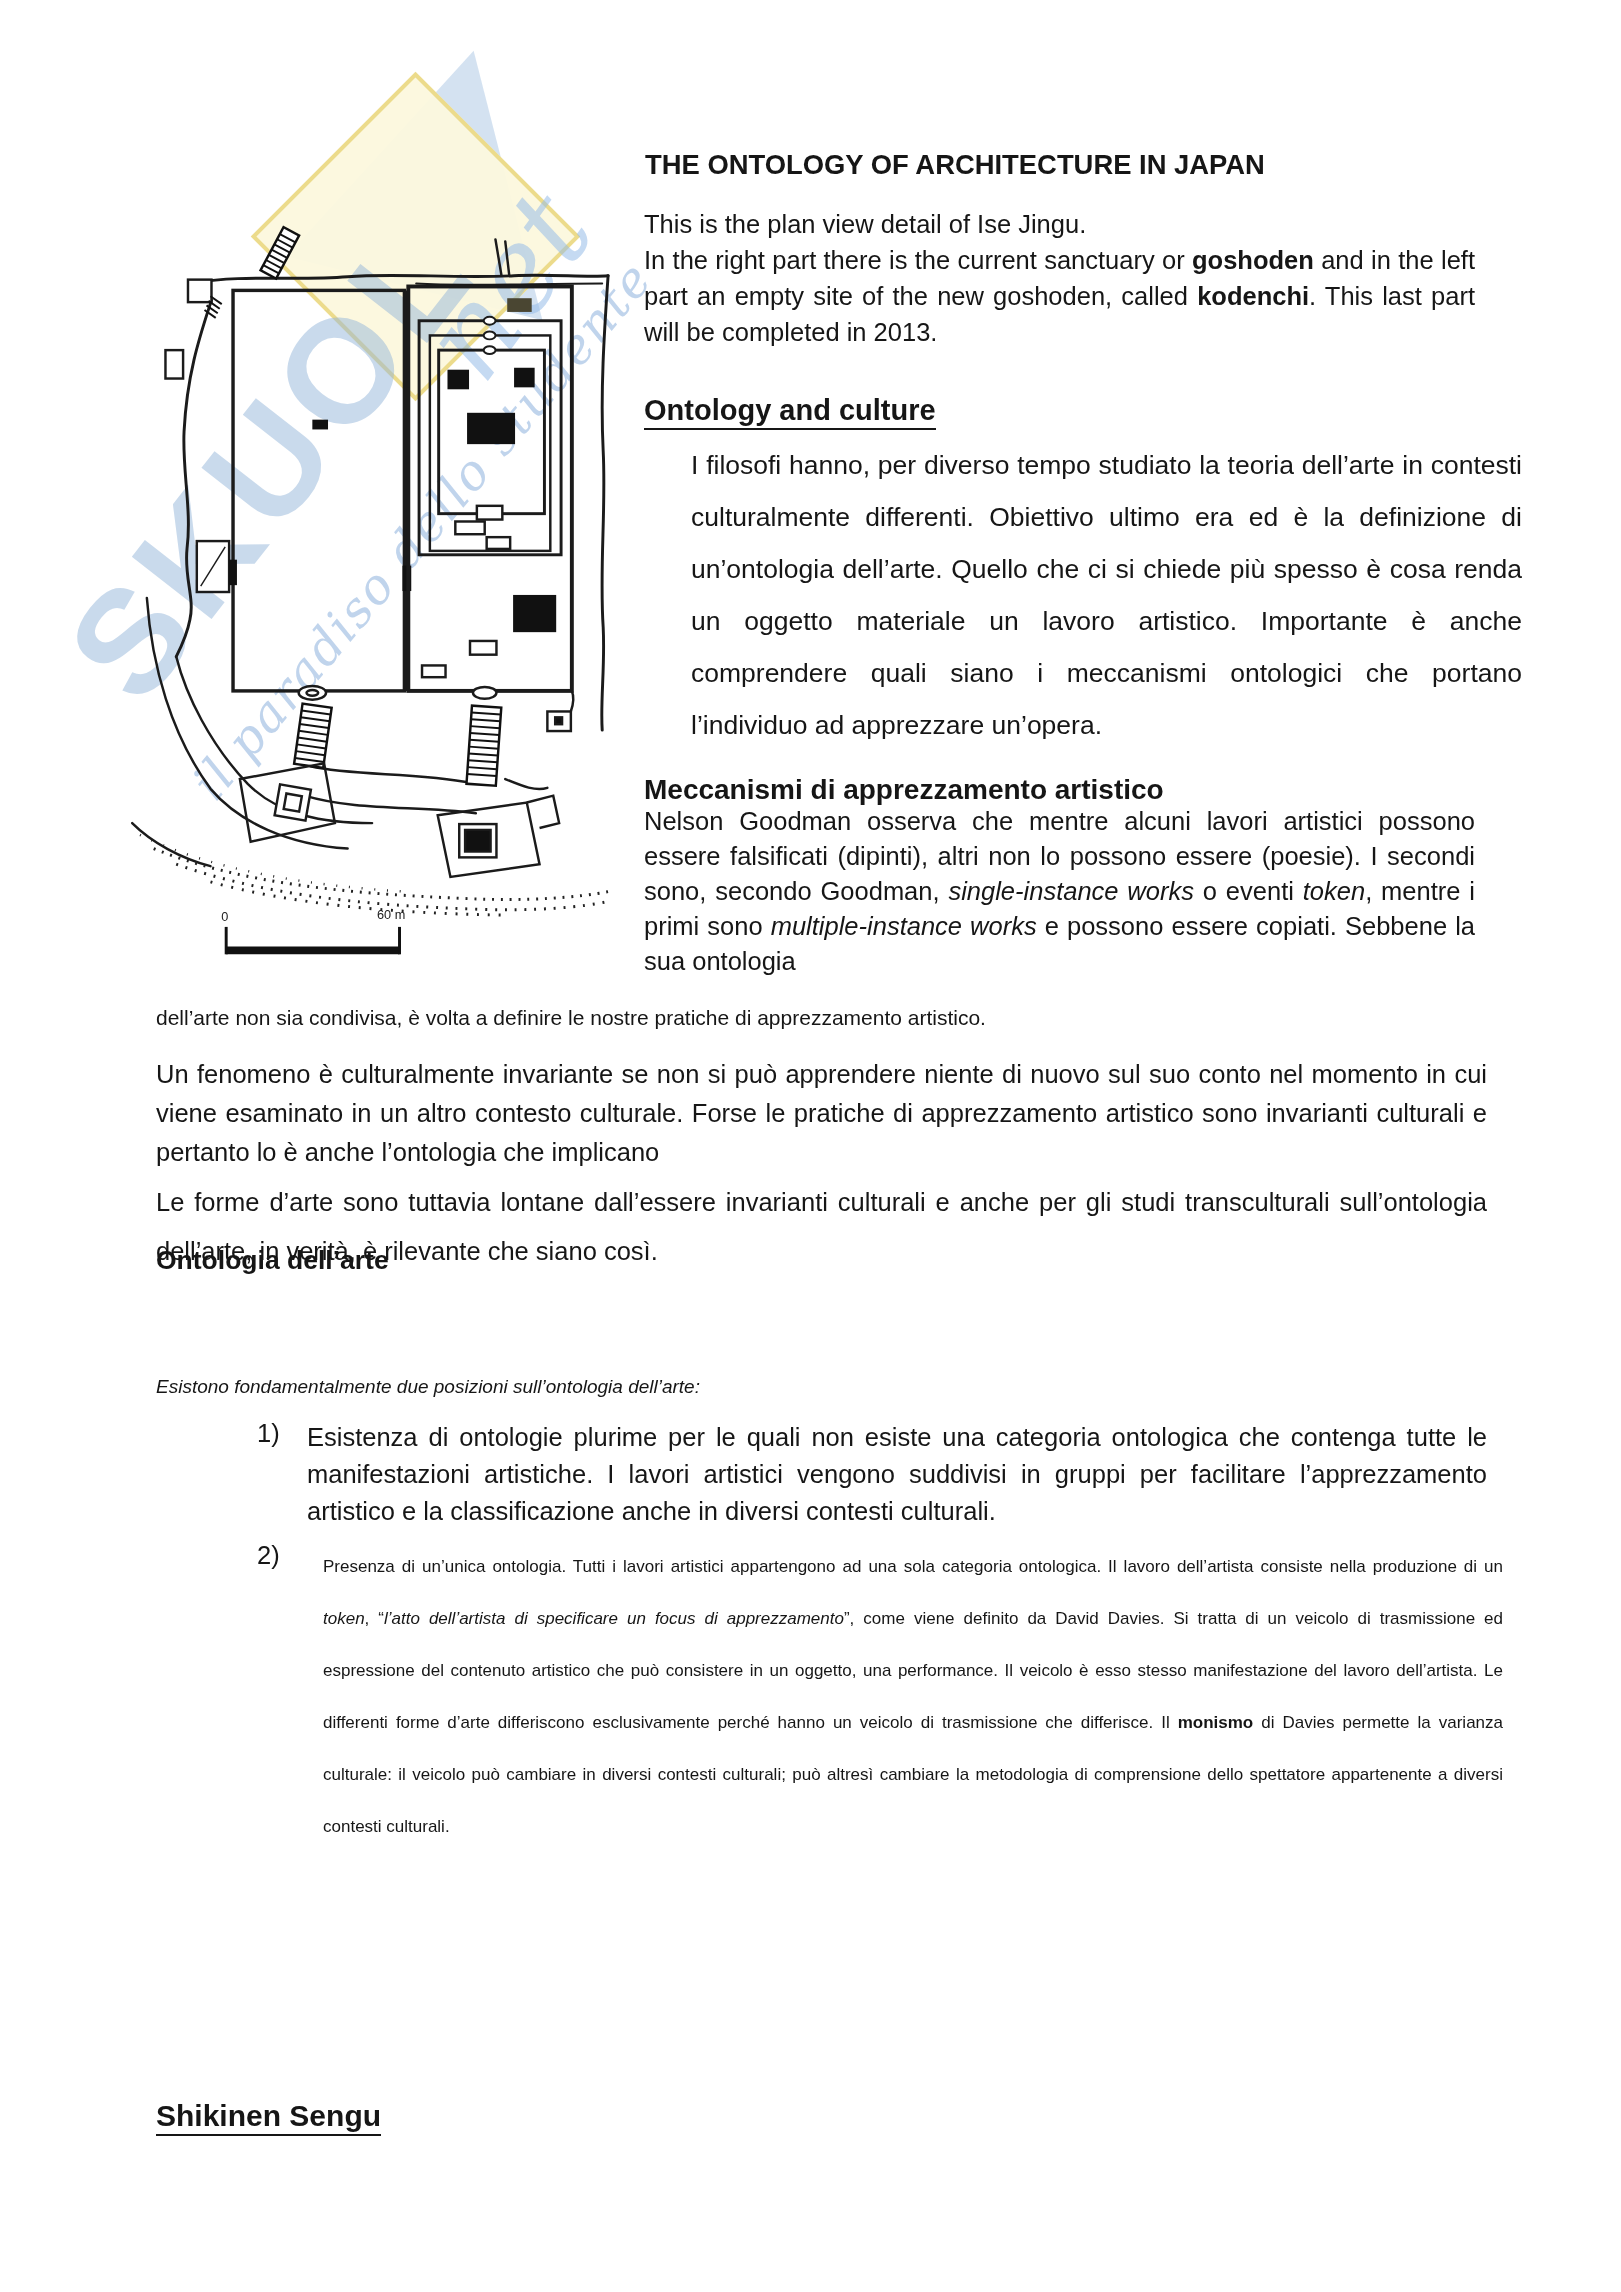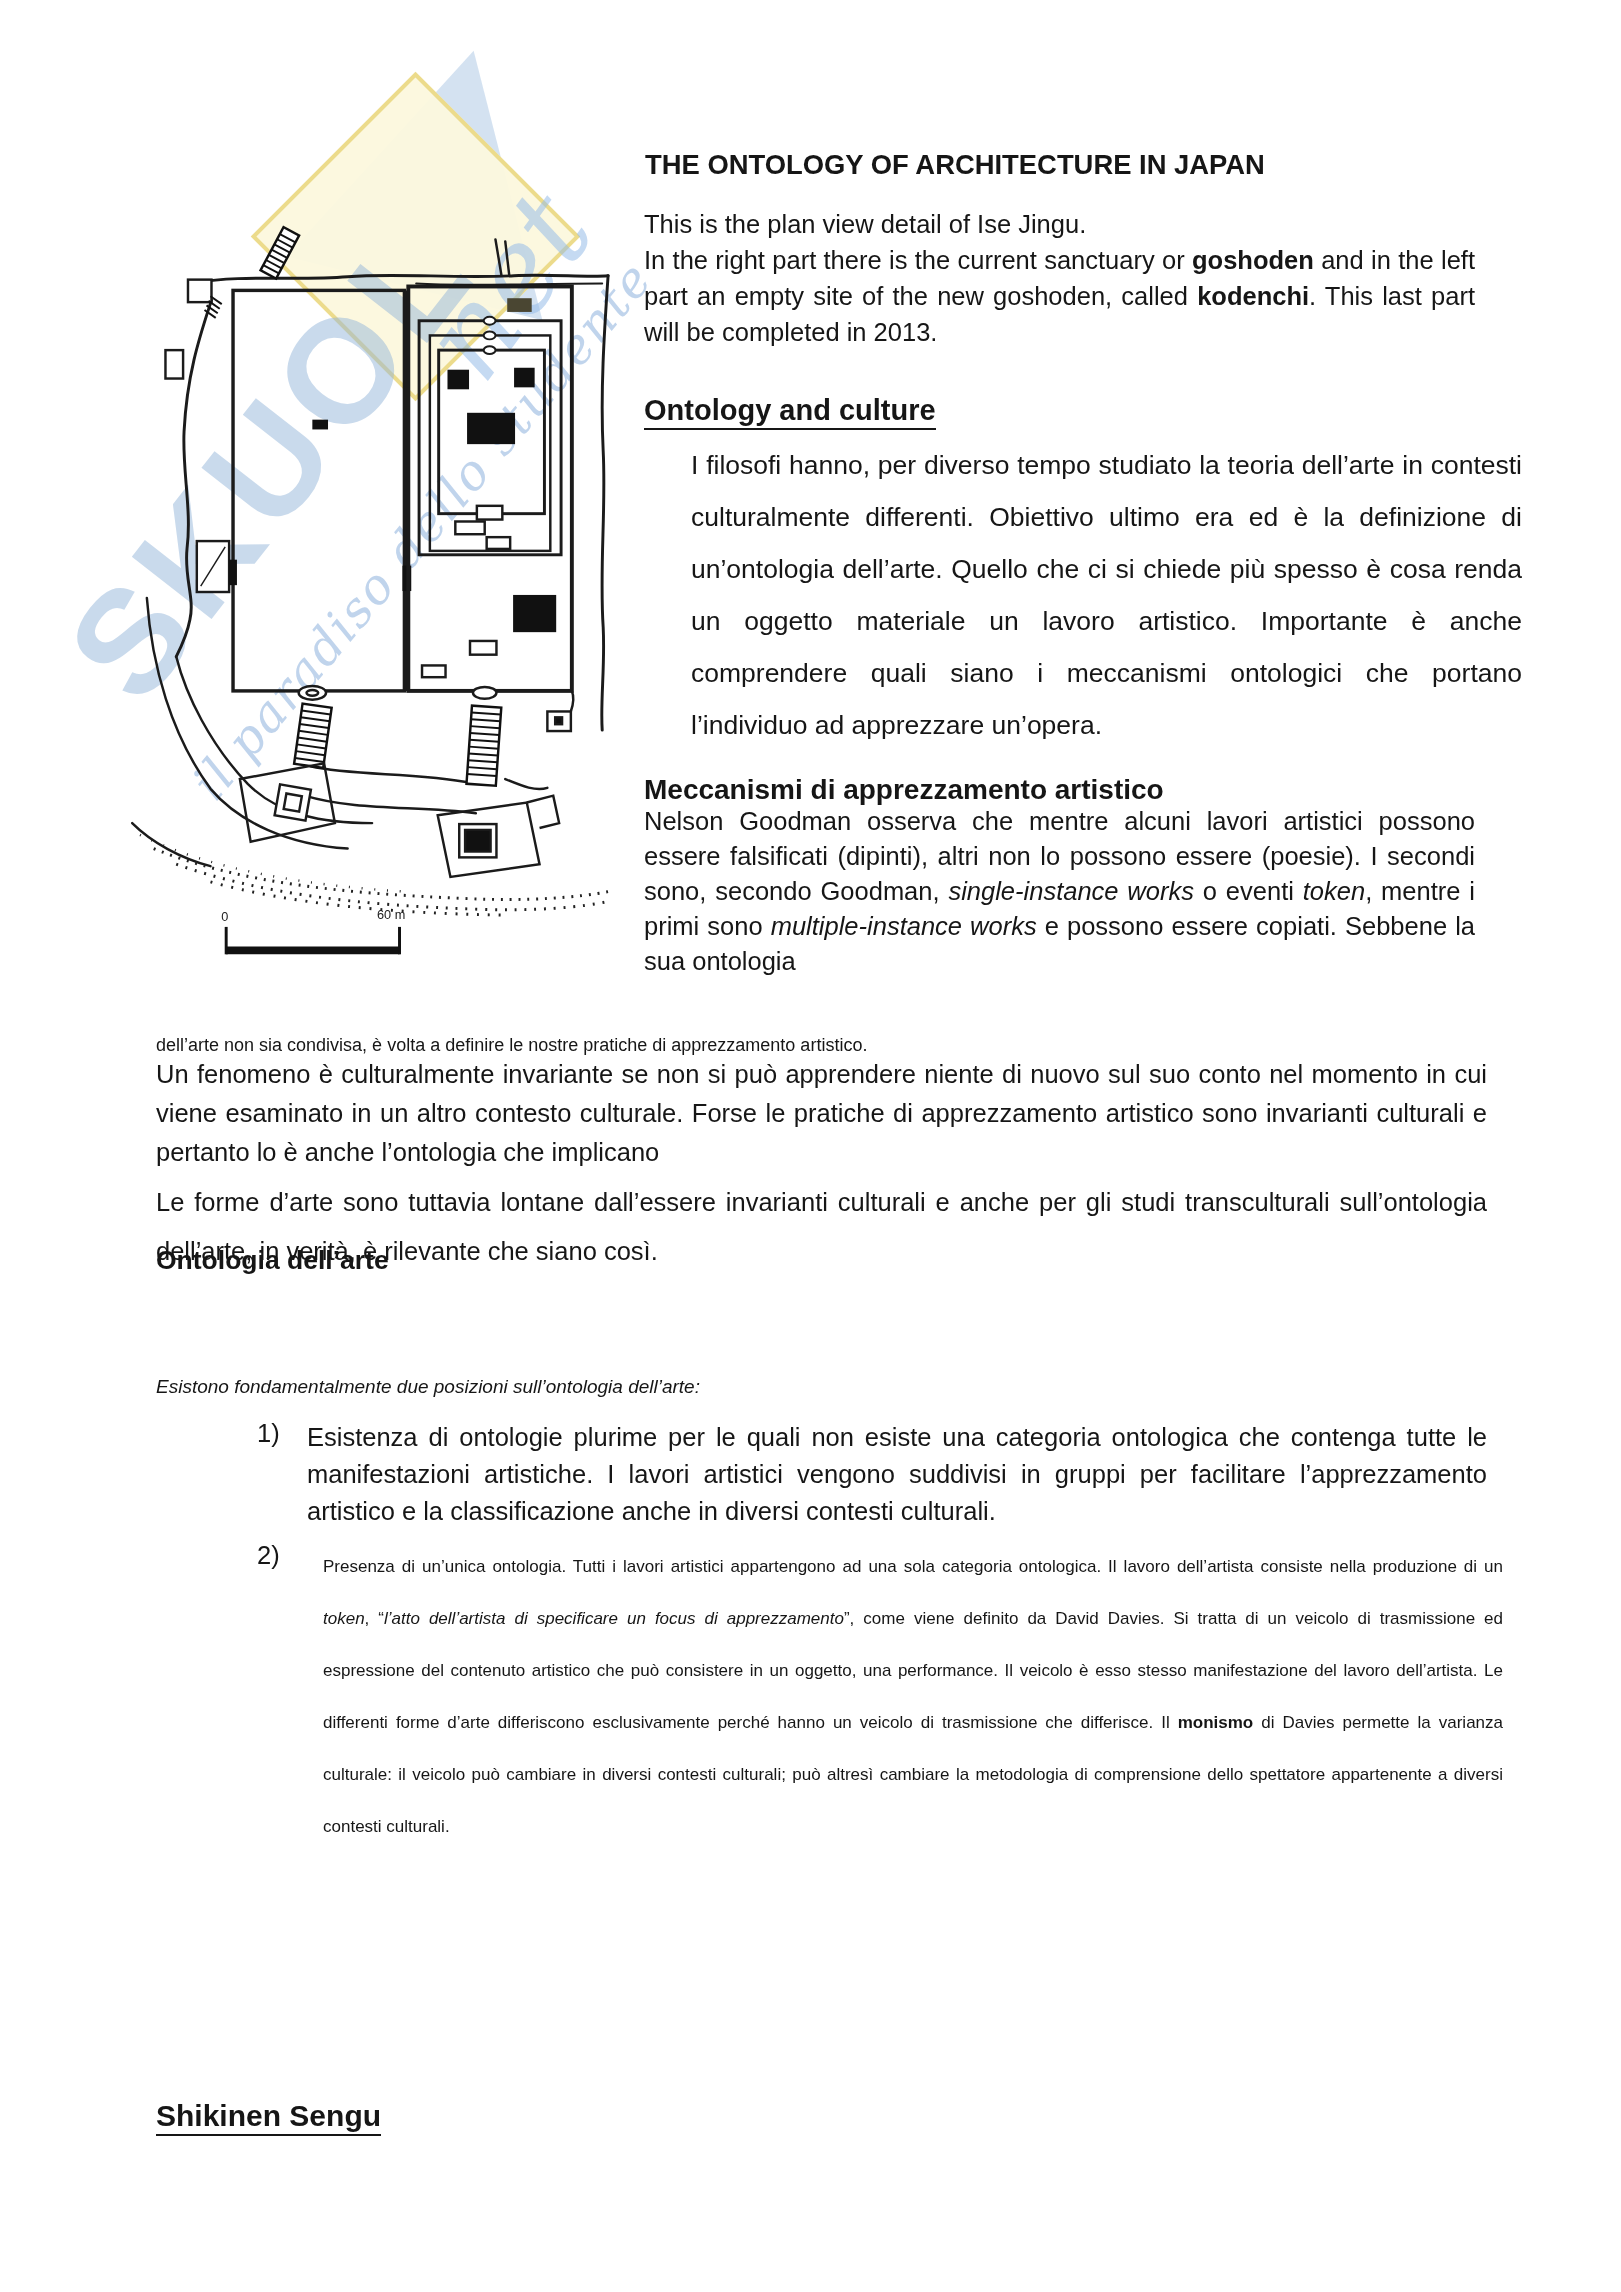--- a/index.html
+++ b/index.html
@@ -45,21 +45,21 @@
   .txt{position:absolute;z-index:3;}
   .just{text-align:justify;text-justify:inter-word;}
   .b{font-weight:bold;}
   .u{display:inline-block;border-bottom:2.9px solid #161616;padding-bottom:1px;}
   #doc-title{left:645px;top:149px;width:843px;font-size:27.4px;font-weight:bold;}
   #intro-para{left:644px;top:206px;width:831px;font-size:25.5px;line-height:36px;}
   #h-ontology{left:644px;top:394px;font-size:29px;}
   #p-filosofi{left:644px;top:439px;width:831px;font-size:26.5px;line-height:52px;margin-left:47px;}
   #h-meccanismi{left:644px;top:774px;font-size:28px;}
   #p-nelson{left:644px;top:804px;width:831px;font-size:25.5px;line-height:35px;}
-  #p-continuation{left:156px;top:998px;width:1331px;font-size:18px;line-height:39px;margin-top:28px;}
+  #p-continuation{left:156px;top:998px;width:1331px;font-size:21px;line-height:39px;}
   #p-fenomeno{left:156px;top:1047px;width:1331px;font-size:25.5px;line-height:39px;margin-top:8px;}
   #p-forme{left:156px;top:1178px;width:1331px;font-size:25.5px;line-height:49px;}
   #h-ontologia-arte{left:156px;top:1245px;font-size:26.5px;}
   #p-esistono{left:156px;top:1376px;width:1331px;font-size:19px;font-style:italic;}
   #item1-num{left:257px;top:1419px;font-size:25.5px;}
   #item1-text{left:307px;top:1419px;width:1180px;font-size:25.5px;line-height:37px;}
   #item2-num{left:257px;top:1541px;font-size:25.5px;}
   #item2-text{left:307px;top:1541px;width:1180px;font-size:17px;line-height:52px;margin-left:16px;}
   #h-shikinen{left:156px;top:2099px;font-size:30px;}
 </style>

